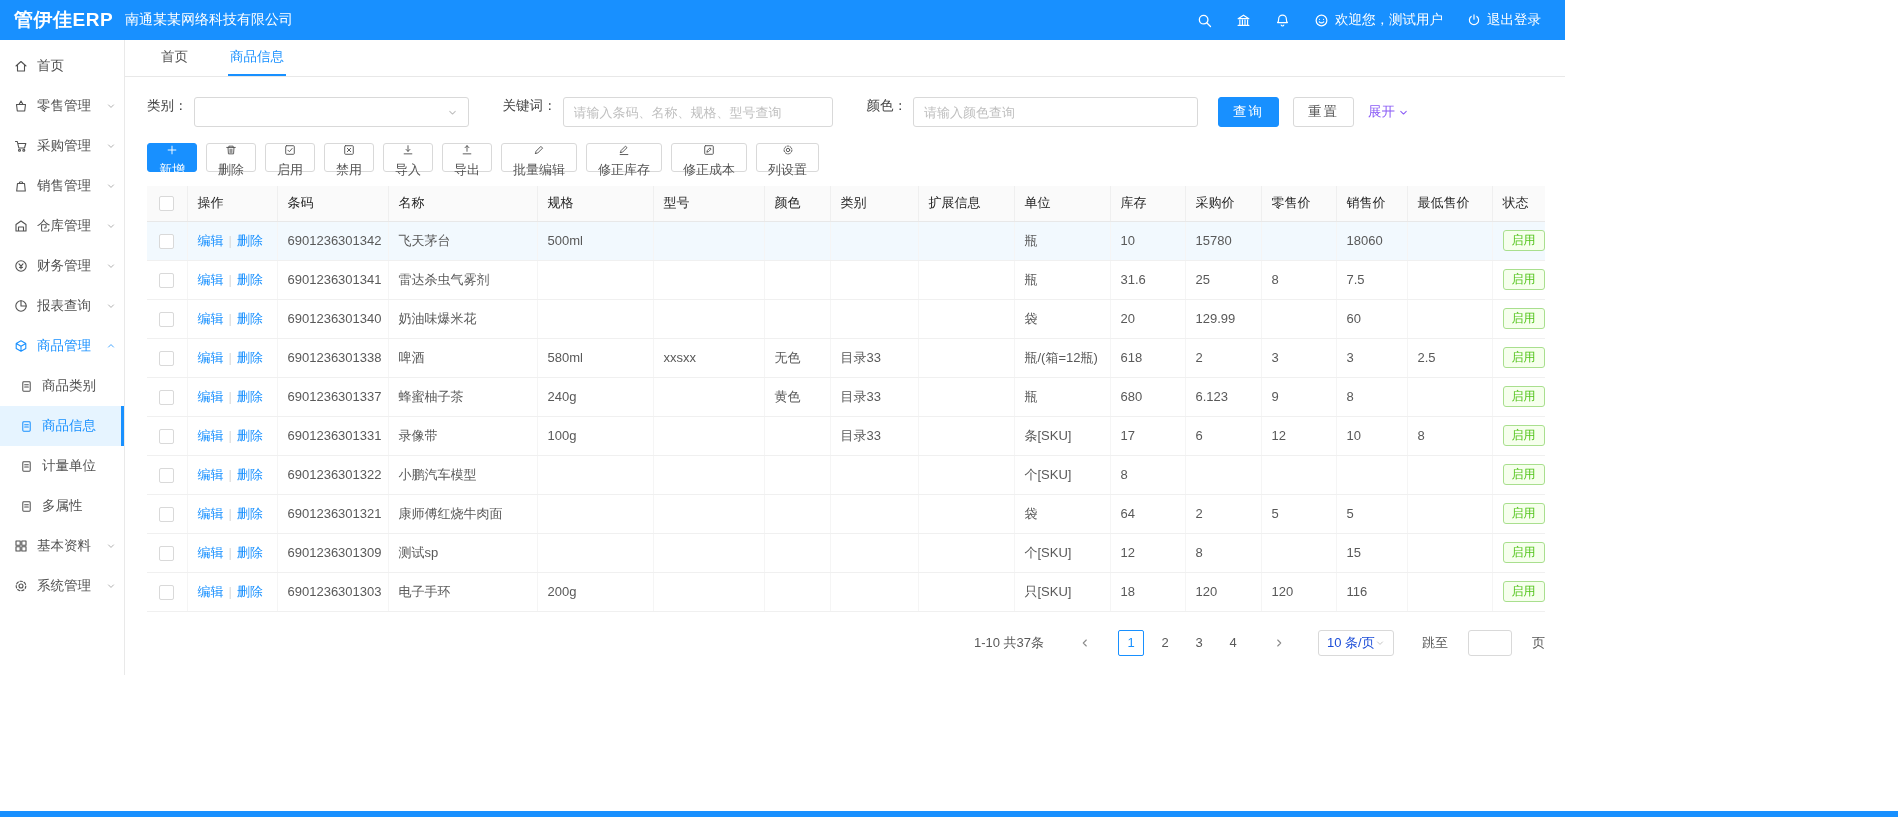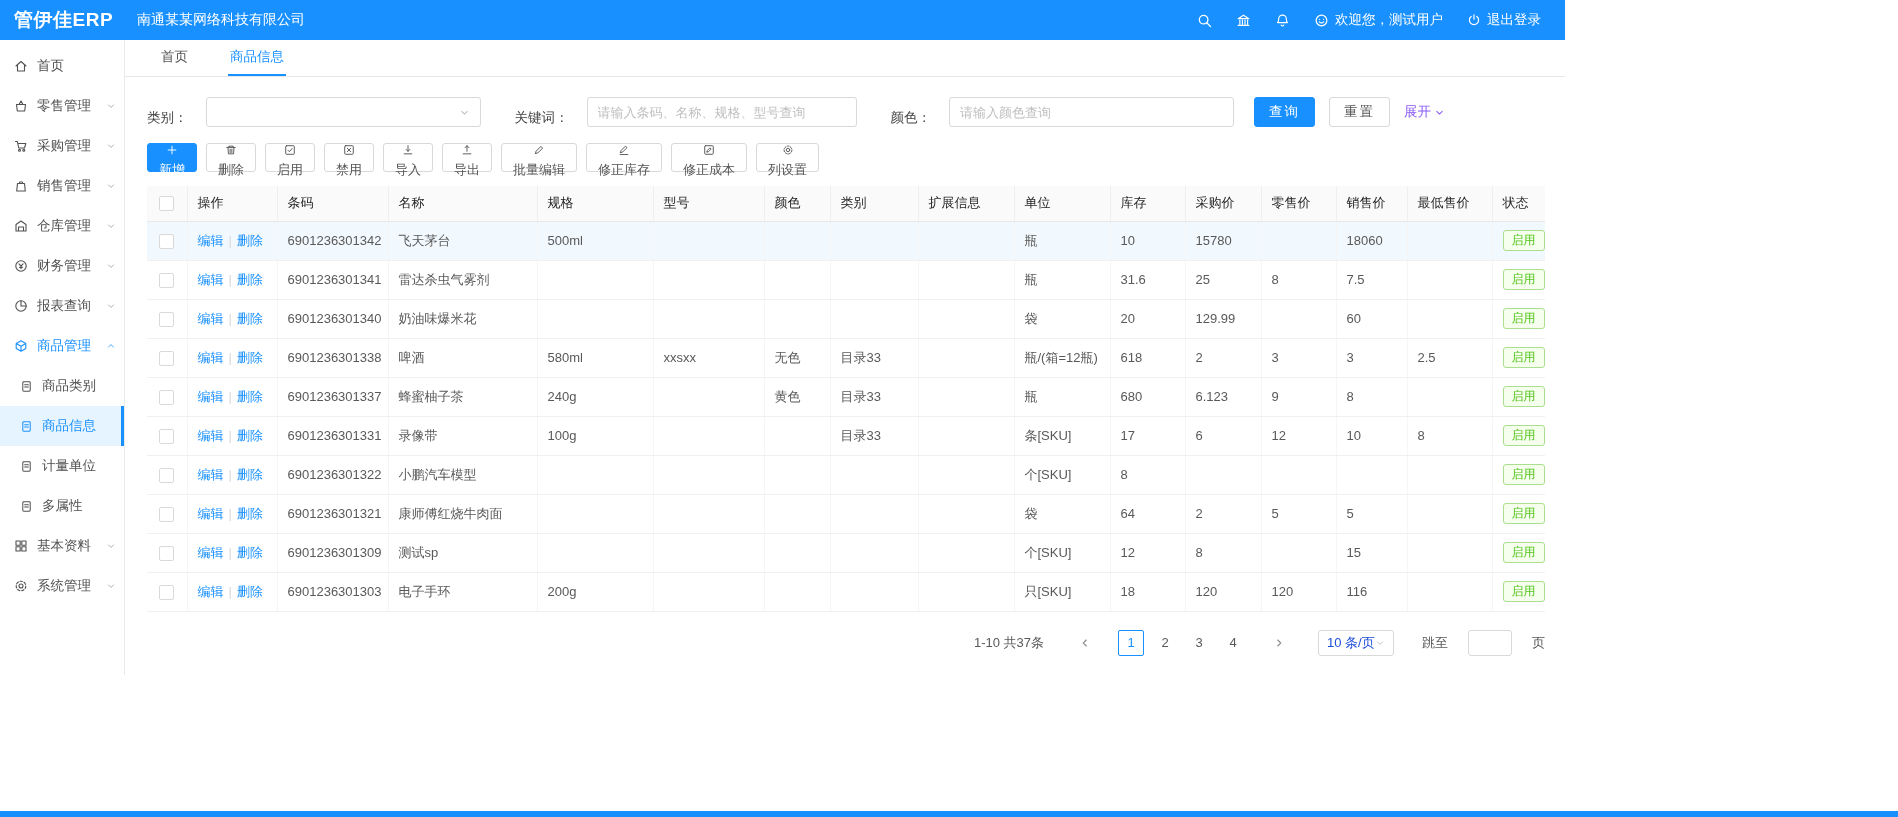--- a/index.html
+++ b/index.html
@@ -4,21 +4,21 @@
 <style>
   * { box-sizing: border-box; }
   html,body { margin:0; padding:0; background:#fff; font-family:"Liberation Sans","DejaVu Sans",sans-serif; }
   body { width:1898px; min-height:817px; position:relative; color:#333; }
 
   .app { width:1565px; }
 
   
   .header { height:40px; background:#1890ff; display:flex; align-items:center; color:#fff; }
   .logo { width:125px; padding-left:14px; font-size:19px; font-weight:bold; letter-spacing:.5px; white-space:nowrap; }
-  .company { font-size:14px; margin-left:12px; }
+  .company { font-size:14px; }
   .header-right { margin-left:auto; display:flex; align-items:center; gap:24px; padding-right:24px; font-size:13.5px; }
   .hgroup { display:flex; align-items:center; gap:6px; cursor:pointer; }
   .hicon { display:flex; align-items:center; cursor:pointer; }
 
   
   .layout { display:flex; align-items:flex-start; }
   .sidebar { width:125px; min-height:635px; border-right:1px solid #e9e9e9; padding-top:6px; background:#fff; flex:0 0 125px; }
   .side-item { height:40px; display:flex; align-items:center; padding:0 8px 0 14px; font-size:13.5px; color:#515151; cursor:pointer; position:relative; }
   .side-item .side-label { margin-left:9px; flex:1; white-space:nowrap; }
   .side-item .chev { color:#999; margin-left:2px; }
@@ -32,21 +32,21 @@
 
   
   .tabbar { height:37px; border-bottom:1px solid #e8e8e8; display:flex; align-items:stretch; padding-left:34px; gap:38px; background:#fff; }
   .tab { display:flex; align-items:center; padding:0 2px; font-size:13.5px; color:#555; cursor:pointer; border-bottom:2px solid transparent; }
   .tab.active { color:#1890ff; border-bottom-color:#1890ff; }
 
   .content { padding:20px 0 0 22px; width:1420px; }
 
   
   .filters { display:flex; align-items:center; font-size:13.5px; color:#444; margin-bottom:16px; }
-  .fgroup { display:flex; align-items:flex-end; gap:18px; margin-right:34px; }
+  .fgroup { display:flex; align-items:flex-start; gap:6px; margin-right:34px; }
   .flabel { white-space:nowrap; }
   .select { height:30px; border:1px solid #d9d9d9; border-radius:3px; background:#fff; display:flex; align-items:center; padding:0 10px; color:#bfbfbf; cursor:pointer; font-size:13px; }
   .select .sel-text { flex:1; }
   .select .chev { color:#bfbfbf; }
   .cat-select { width:275px; }
   .txt-input { height:30px; border:1px solid #d9d9d9; border-radius:3px; padding:0 10px; font-size:13px; color:#333; outline:none; font-family:inherit; }
   .txt-input::placeholder { color:#bfbfbf; }
   .kw-input { width:270px; }
   .color-input { width:285px; }
   .fbuttons { display:flex; align-items:center; gap:14px; margin-left:20px; }

